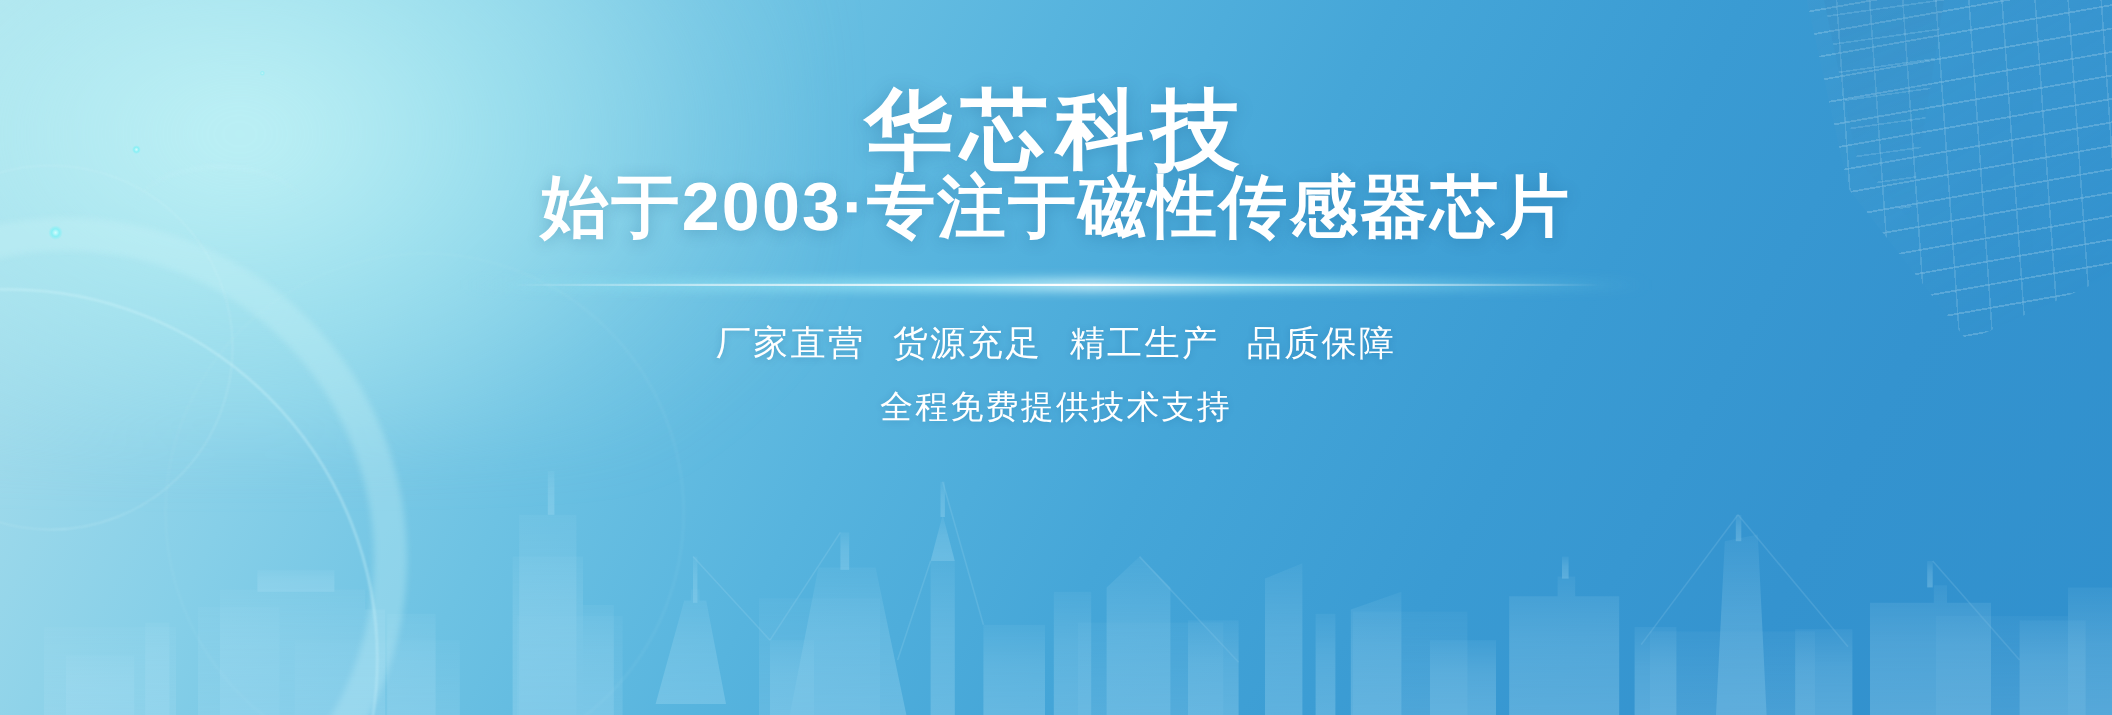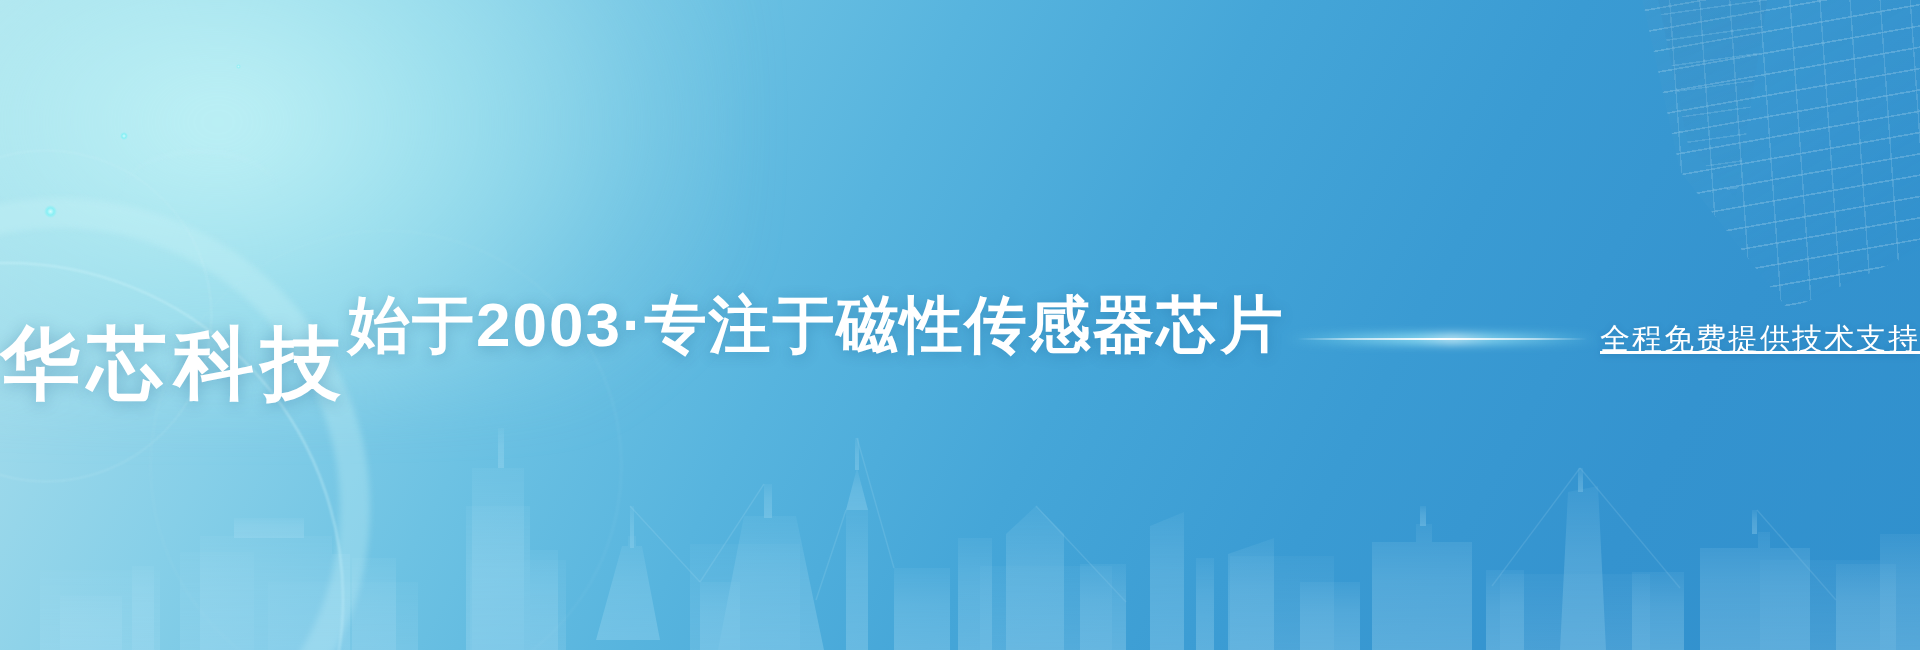--- a/index.html
+++ b/index.html
@@ -120,21 +120,21 @@
     left: 0; right: 0; bottom: 0; width: 1920px; height: 330px;
     opacity: .42;
   }
   #skyline svg { display: block; width: 100%; height: 100%; }
 
   
   #content {
     position: absolute;
     left: 0; right: 0; top: 0; bottom: 0;
     display: flex;
-    flex-direction: row;
+    flex-direction: column;
     align-items: center;
     text-align: center;
     color: #ffffff;
   }
 
   #title-main {
     margin-top: 78px;
     font-size: 80px;
     font-weight: 700;
     letter-spacing: 7px;
@@ -194,21 +194,20 @@
   #features .feat { margin: 0 7px; }
 
   #support {
     margin-top: 28px;
     font-size: 30px;
     font-weight: 400;
     letter-spacing: 2px;
     line-height: 1;
     white-space: nowrap;
     text-shadow: 0 1px 7px rgba(10,70,120,0.22);
-    text-decoration: underline;
   }
 </style>
 </head>
 <body>
 
 <div id="banner">
 
   <div class="bg-layer" id="haze-topleft"></div>
   <div class="bg-layer" id="ring-a"></div>
   <div class="bg-layer" id="ring-b"></div>
@@ -313,17 +312,23 @@
 
     <div id="title-main">华芯科技</div>
 
     <div id="title-sub">始于2003·专注于磁性传感器芯片</div>
 
     <div id="divider">
       <div class="beam-wide"></div>
       <div class="beam-core"></div>
     </div>
 
+    <div id="features">
+      <span class="feat">厂家直营</span>
+      <span class="feat">货源充足</span>
+      <span class="feat">精工生产</span>
+      <span class="feat">品质保障</span>
+    </div>
 
     <div id="support">全程免费提供技术支持</div>
 
   </div>
 </div>
 
 </body></html>

